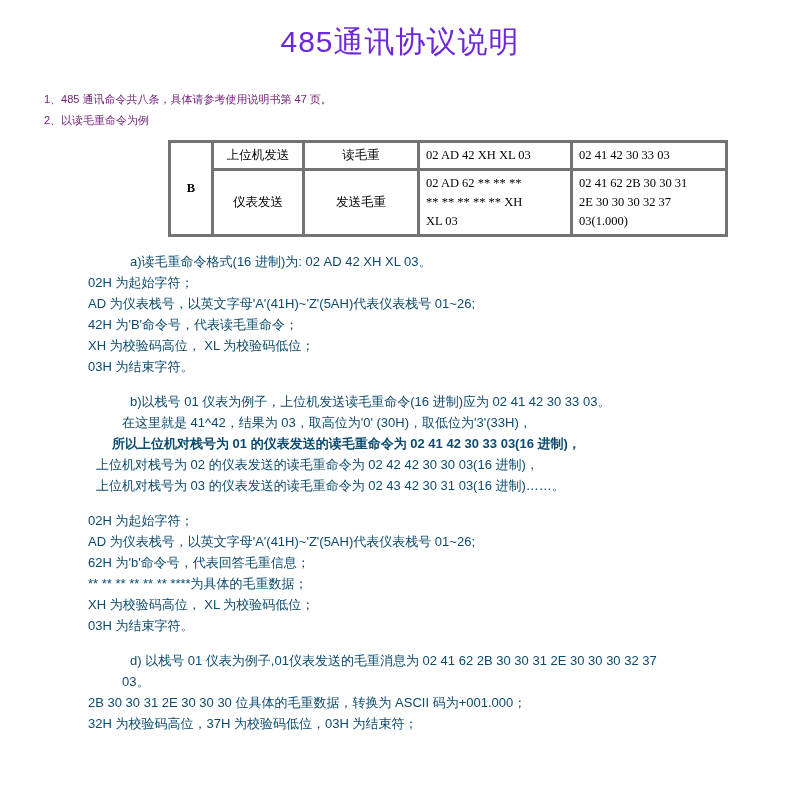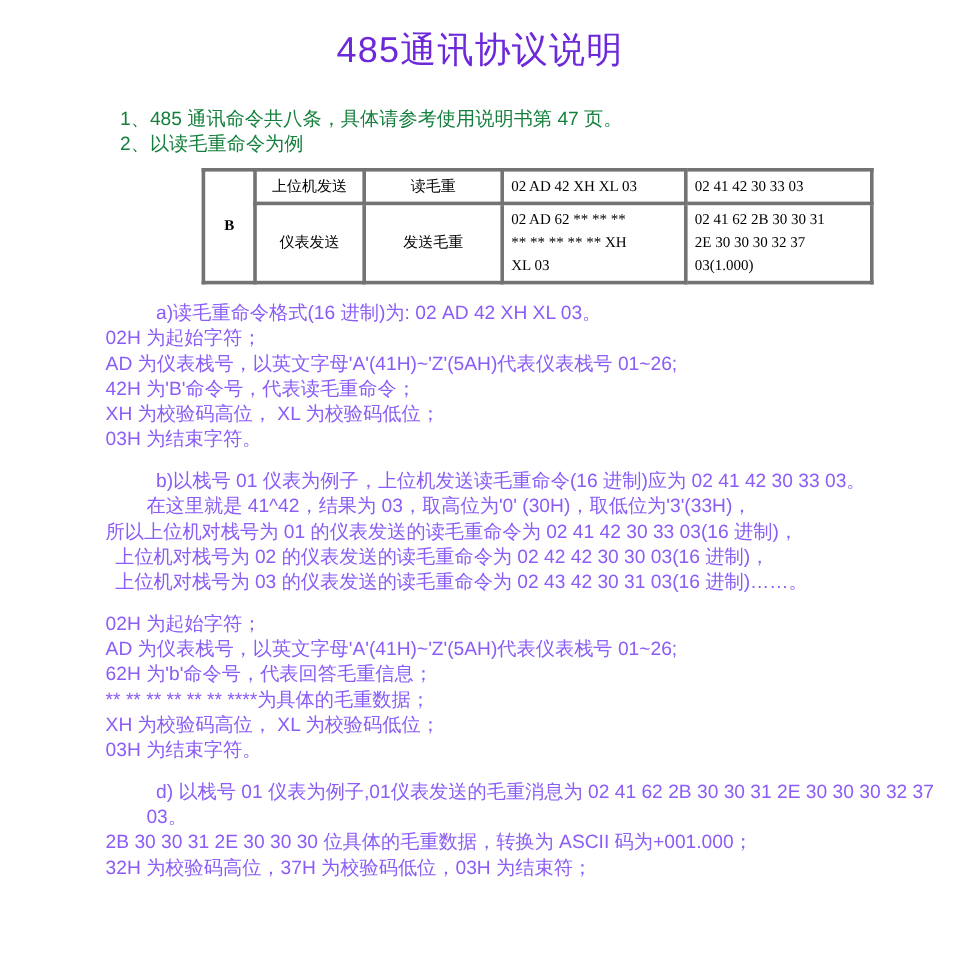--- a/index.html
+++ b/index.html
@@ -31,25 +31,25 @@
     font-weight: 400;
     letter-spacing: 1px;
     margin: 0;
     padding-top: 22px;
     color: #6d28d9;
   }
 
   
   .intro {
     margin-top: 26px;
-    padding-left: 100px;
+    padding-left: 44px;
     font-family: "Liberation Sans", "DejaVu Sans", sans-serif;
-    font-size: 16px;
+    font-size: 11px;
     line-height: 21px;
-    color: #15803d;
+    color: #701a75;
   }
   .intro div { white-space: nowrap; }
 
   
   .table-wrap {
     margin-top: 9px;
     padding-left: 168px;
   }
   table.proto {
     border-collapse: collapse;
@@ -70,32 +70,32 @@
   td.c-cmd    { width: 100px; text-align: center; font-family: "Liberation Sans","DejaVu Sans",sans-serif; font-size: 12px; }
   td.c-fmt    { width: 138px; text-align: left; }
   td.c-ex     { width: 140px; text-align: left; }
   td.multi    { line-height: 20px; }
   td.multi span { display: block; }
 
   
   .sections {
     margin-top: 14px;
     font-family: "Liberation Sans", "DejaVu Sans", sans-serif;
-    font-size: 16px;
-    color: #8b5cf6;
+    font-size: 13px;
+    color: #0c4a6e;
   }
   .sec { margin-bottom: 14px; }
   .ln {
     line-height: 21px;
     white-space: nowrap;
   }
   .i0  { padding-left: 130px; }
   .i1  { padding-left: 88px; }
   .i2  { padding-left: 163px; }
-  .i3  { padding-left: 88px; }
+  .i3  { padding-left: 112px; font-weight: bold; }
   .i4  { padding-left: 96px; }
   .ihang { padding-left: 122px; }
 </style>
 </head>
 <body>
 
 <div class="page">
 
   <h1 class="doc-title">485通讯协议说明</h1>
 

